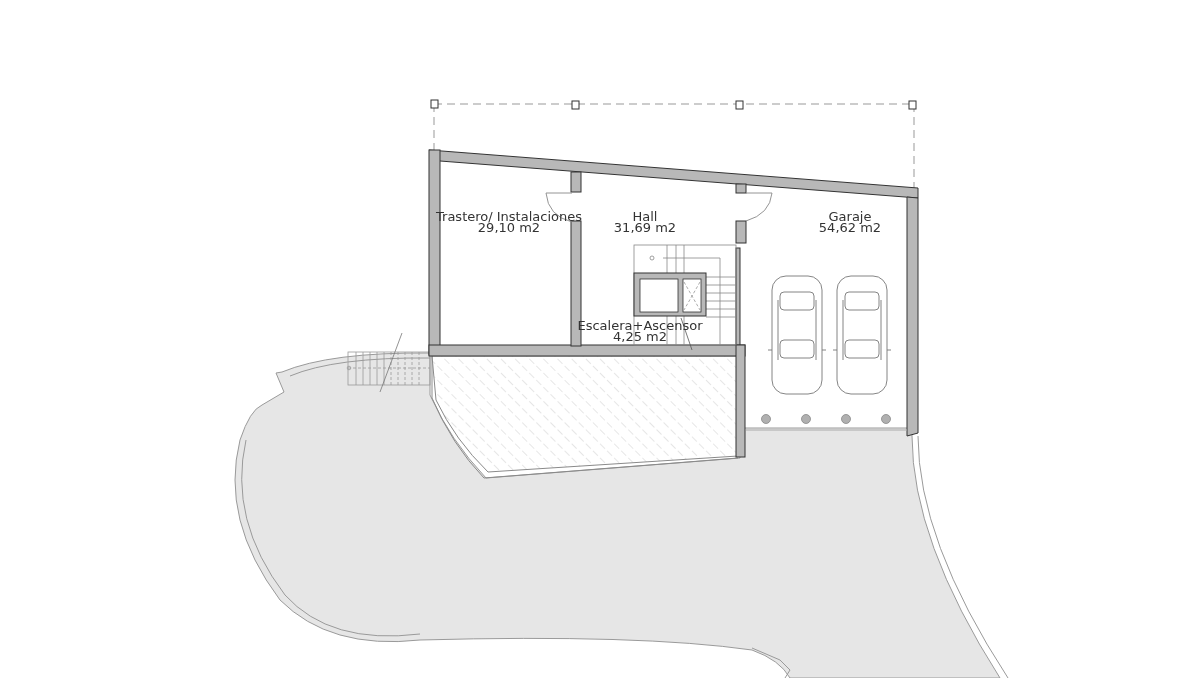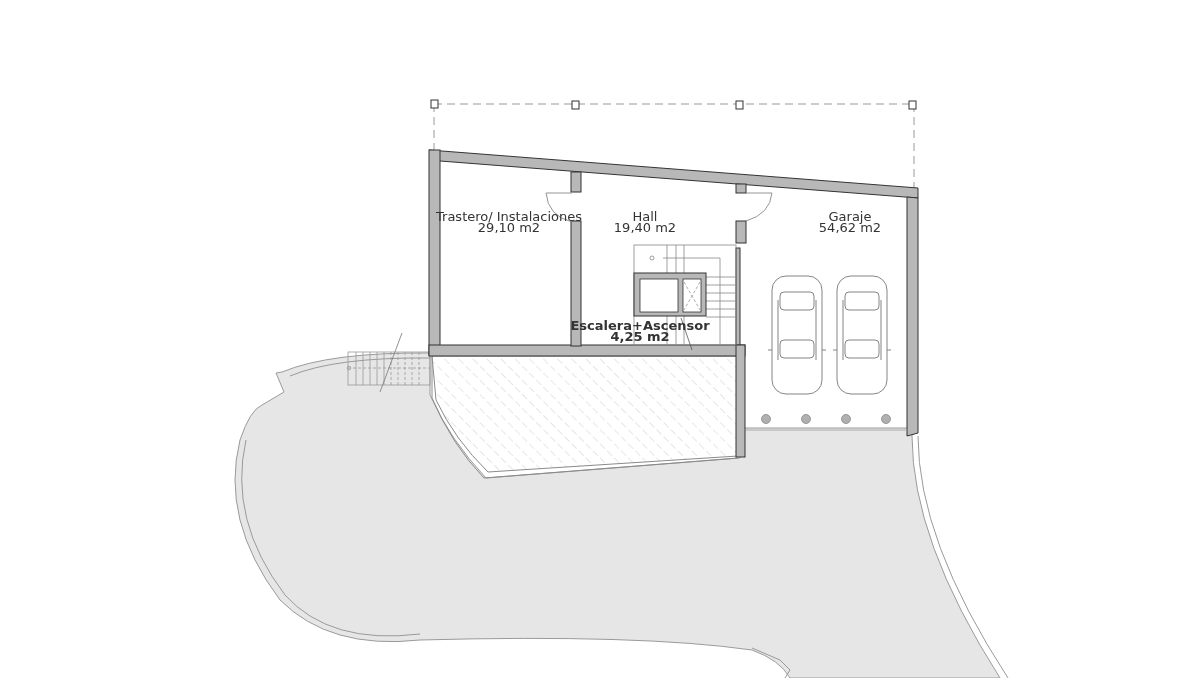--- a/index.html
+++ b/index.html
@@ -129,22 +129,22 @@
   </g>
   <line x1="746" y1="430" x2="907" y2="430" stroke="#aaa" stroke-width="1.2"></line>
 </svg>
 
 <div class="lbl" style="left:509px; top:211px;">
   <div>Trastero/ Instalaciones</div>
   <div>29,10 m2</div>
 </div>
 <div class="lbl" style="left:645px; top:211px;">
   <div>Hall</div>
-  <div>19,40 m2</div>
+  <div>31,69 m2</div>
 </div>
-<div class="lbl" style="left:640px; top:320px;font-weight:bold;">
+<div class="lbl" style="left:640px; top:320px;">
   <div>Escalera+Ascensor</div>
   <div>4,25 m2</div>
 </div>
 <div class="lbl" style="left:826px; top:211px;margin-left:24px;">
   <div>Garaje</div>
   <div>54,62 m2</div>
 </div>
 
 </body></html>

